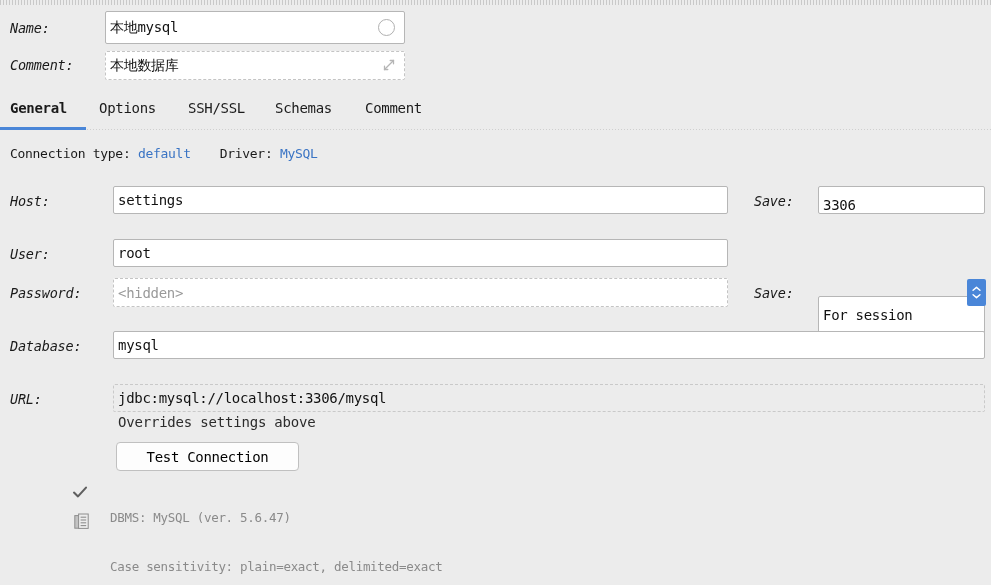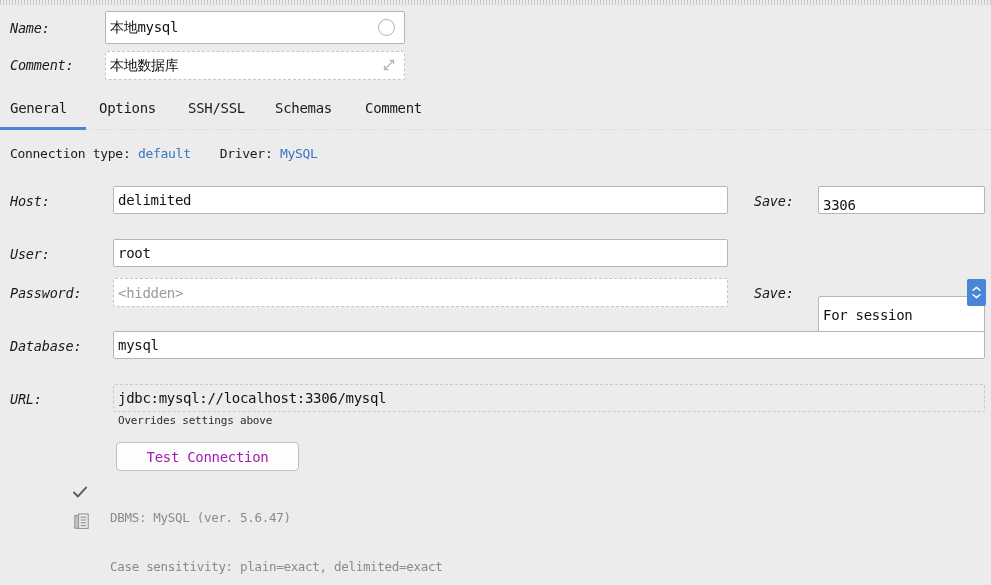--- a/index.html
+++ b/index.html
@@ -115,29 +115,29 @@
   .chev { width: 11px; height: 6px; }
 
   
   .btn {
     position: absolute;
     background: #fdfdfd;
     border: 1px solid #c0c0c0;
     border-radius: 4px;
     font-family: "DejaVu Sans Mono", "Liberation Mono", monospace;
     font-size: 14px;
-    color: #a21caf;
+    color: #000000;
     letter-spacing: -0.3px;
     display: flex; align-items: center; justify-content: center;
     cursor: default;
   }
 
   .hint {
     position: absolute;
-    font-size: 11px;
+    font-size: 14px;
     color: #2b2b2b;
     letter-spacing: -0.2px;
     white-space: nowrap;
   }
 
   
   .results {
     position: absolute;
     left: 110px; top: 478px;
     font-size: 12.5px;
@@ -172,40 +172,40 @@
     <svg viewBox="0 0 16 16" width="16" height="16">
       <g stroke="#9d9d9d" stroke-width="1.3" fill="none" stroke-linecap="round">
         <line x1="3.5" y1="12.5" x2="12.5" y2="3.5"></line>
         <polyline points="9.2,3.5 12.5,3.5 12.5,6.8"></polyline>
         <polyline points="6.8,12.5 3.5,12.5 3.5,9.2"></polyline>
       </g>
     </svg>
   </div>
 
   <div class="tabs">
-    <div class="tab" style="left:10px;">General</div>
+    <div class="tab" style="left:10px;font-weight:bold;">General</div>
     <div class="tab" style="left:99px;">Options</div>
     <div class="tab" style="left:188px;">SSH/SSL</div>
     <div class="tab" style="left:275px;">Schemas</div>
     <div class="tab" style="left:365px;">Comment</div>
     <div class="tabs-rule"></div>
     <div class="tab-underline" style="left:0px; width:86px;"></div>
   </div>
 
   <div class="conn-row">
     <span>Connection type:</span>
     <span class="link">default</span>
     <span class="gap"></span>
     <span>Driver:</span>
     <span class="link">MySQL</span>
   </div>
 
   <div class="lbl" style="left:10px; top:193px;">Host:</div>
   <div class="field" style="left:113px; top:186px; width:615px; height:28px;">
-    <span>delimited</span>
+    <span>settings</span>
   </div>
 
   <div class="lbl" style="left:754px; top:193px;">Save:</div>
   <div class="field" style="left:818px; top:186px; width:167px; height:28px;align-items:flex-end;">
     <span>3306</span>
   </div>
 
   <div class="lbl" style="left:10px; top:246px;">User:</div>
   <div class="field" style="left:113px; top:239px; width:615px; height:28px;">
     <span>root</span>

